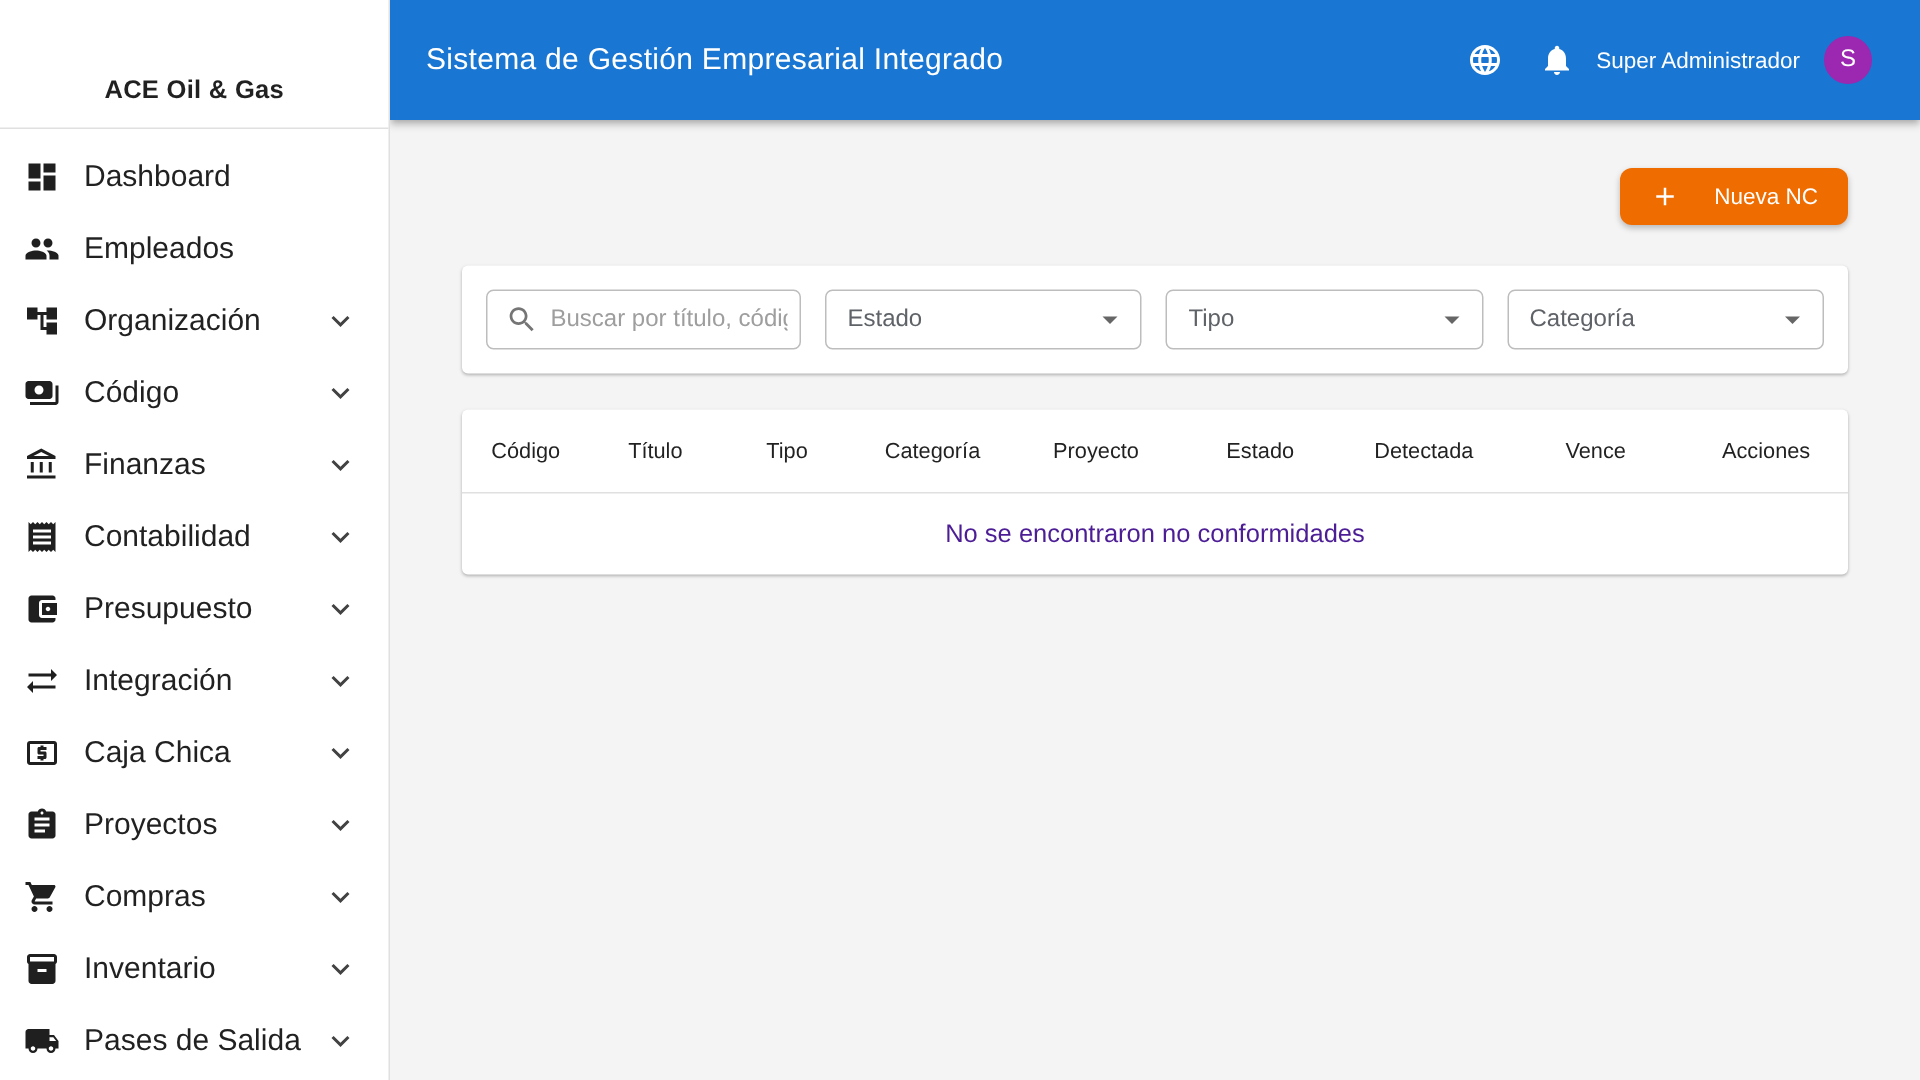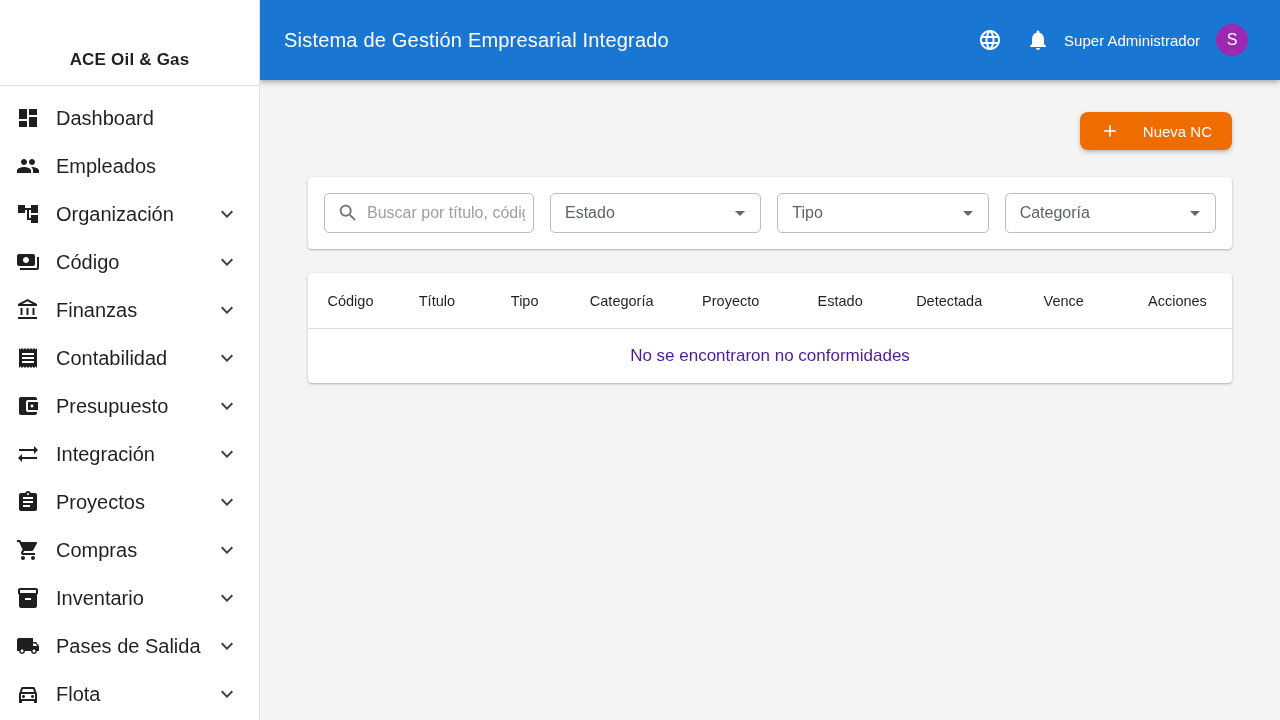--- a/index.html
+++ b/index.html
@@ -170,20 +170,33 @@
           </svg>
         </span>
         <span class="nav-label">Integración</span>
         <span class="nav-chevron">
           <svg viewBox="0 0 24 24" fill="currentColor">
             <path d="M16.59 8.59L12 13.17 7.41 8.59 6 10l6 6 6-6-1.41-1.41z"></path>
           </svg>
         </span>
       </li>
 
+      <li class="nav-item">
+        <span class="nav-icon">
+          <svg viewBox="0 0 24 24" fill="currentColor">
+            <path d="M11 17h2v-1h1c.55 0 1-.45 1-1v-3c0-.55-.45-1-1-1h-3v-1h4V8h-2V7h-2v1h-1c-.55 0-1 .45-1 1v3c0 .55.45 1 1 1h3v1H9v2h2v1zm9-13H4c-1.11 0-1.99.89-1.99 2L2 18c0 1.11.89 2 2 2h16c1.11 0 2-.89 2-2V6c0-1.11-.89-2-2-2zm0 14H4V6h16v12z"></path>
+          </svg>
+        </span>
+        <span class="nav-label">Caja Chica</span>
+        <span class="nav-chevron">
+          <svg viewBox="0 0 24 24" fill="currentColor">
+            <path d="M16.59 8.59L12 13.17 7.41 8.59 6 10l6 6 6-6-1.41-1.41z"></path>
+          </svg>
+        </span>
+      </li>
 
       <li class="nav-item">
         <span class="nav-icon">
           <svg viewBox="0 0 24 24" fill="currentColor">
             <path d="M19 3h-4.18C14.4 1.84 13.3 1 12 1c-1.3 0-2.4.84-2.82 2H5c-1.1 0-2 .9-2 2v14c0 1.1.9 2 2 2h14c1.1 0 2-.9 2-2V5c0-1.1-.9-2-2-2zm-7 0c.55 0 1 .45 1 1s-.45 1-1 1-1-.45-1-1 .45-1 1-1zm2 14H7v-2h7v2zm3-4H7v-2h10v2zm0-4H7V7h10v2z"></path>
           </svg>
         </span>
         <span class="nav-label">Proyectos</span>
         <span class="nav-chevron">
           <svg viewBox="0 0 24 24" fill="currentColor">

